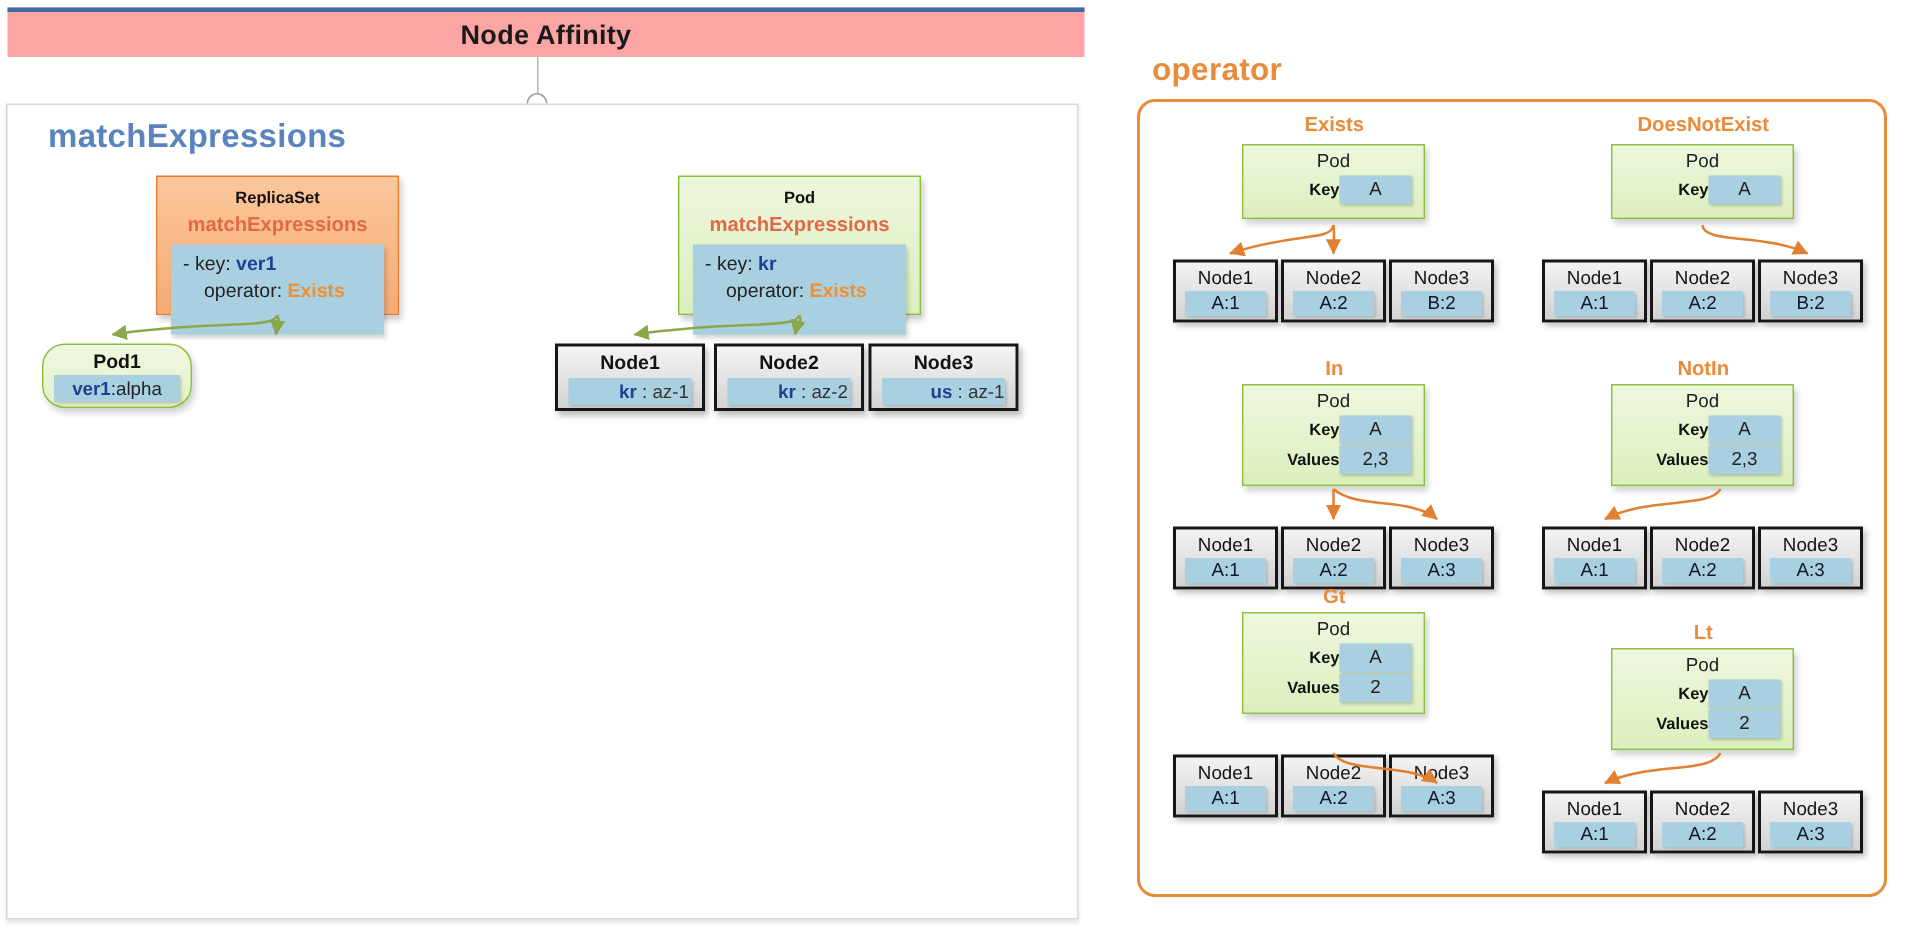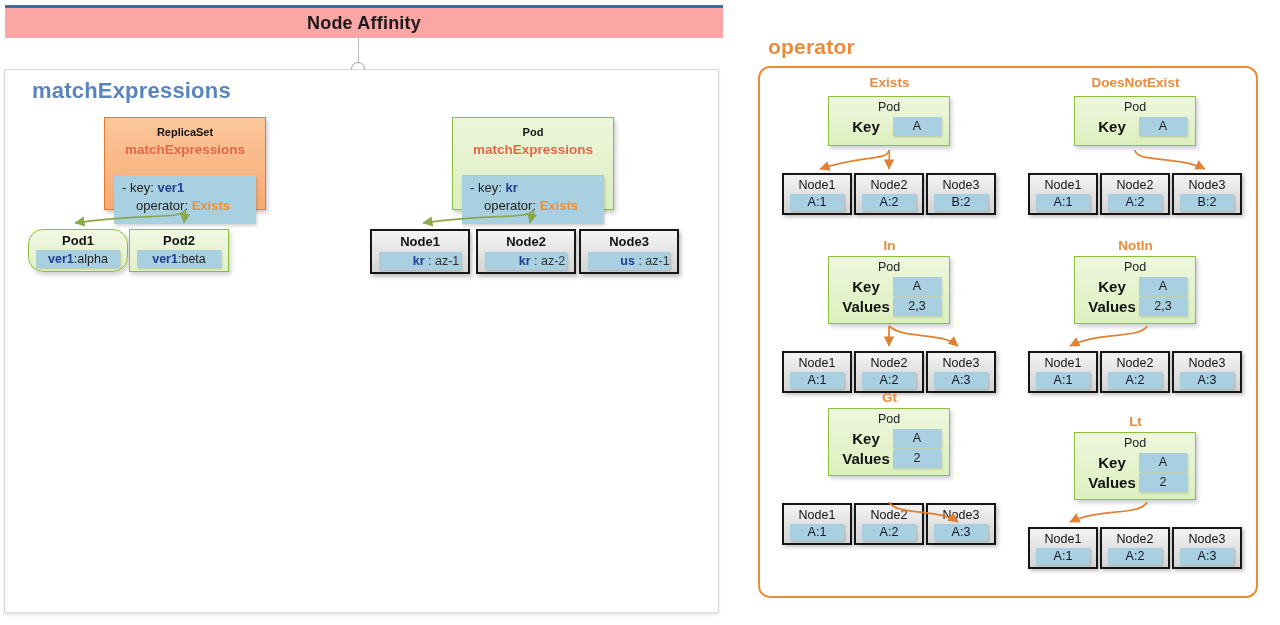--- a/index.html
+++ b/index.html
@@ -52,22 +52,22 @@
   }
   .spec-box .hdr{
     text-align:center;font-size:11px;font-weight:bold;color:#121212;
     line-height:17px;
   }
   .spec-box .sub{
     text-align:center;font-size:13.5px;font-weight:bold;color:#e06a48;
     line-height:18px;margin-bottom:3px;
   }
   .spec-inner{
-    margin:16px 9px 7px 9px;background:#a9d0e0;
-    padding:4px 8px 9px 8px;
+    margin:4px 9px 7px 9px;background:#a9d0e0;
+    padding:4px 8px 20px 8px;
     box-shadow:1px 2px 3px rgba(0,0,0,.18);
   }
   .spec-inner .r1{font-size:13px;color:#222;line-height:18px;}
   .spec-inner .r2{font-size:13px;color:#222;line-height:18px;padding-left:14px;}
   .bluekey{color:#1f3f93;font-weight:bold;}
   .orangeval{color:#f09030;font-weight:bold;}
 
   #replicaset-box{
     left:104px;top:117px;width:162px;height:93px;
     background:linear-gradient(#fbc79b,#f6ab74);
@@ -129,21 +129,21 @@
     font-size:13.5px;font-weight:bold;color:#ea8b3c;line-height:16px;
   }
   .op-pod{
     position:absolute;box-sizing:border-box;
     background:linear-gradient(#eef7de,#dcefbe);
     border:1.5px solid #8cbf3f;
     box-shadow:2px 3px 4px rgba(0,0,0,.18);
   }
   .op-pod .pod-t{text-align:center;font-size:12.5px;color:#222;line-height:17px;padding-top:2px;}
   .op-row{display:flex;align-items:center;padding:0 8px 0 10px;margin-top:1px;}
-  .op-row .lbl{font-size:15px;font-weight:bold;color:#111;width:54px;text-align:center;}
+  .op-row .lbl{font-size:11px;font-weight:bold;color:#111;width:54px;text-align:right;}
   .op-row .chip{
     flex:1;background:#a9d0e0;text-align:center;font-size:12.5px;color:#222;
     line-height:19px;box-shadow:1px 1px 2px rgba(0,0,0,.2);
   }
 
   .op-node{
     position:absolute;box-sizing:border-box;width:70px;height:42px;
     background:linear-gradient(#f3f3f3,#d2d2d2);
     border:2px solid #161616;
     box-shadow:2px 2px 4px rgba(0,0,0,.25);
@@ -194,24 +194,20 @@
       </div>
       <div class="r2">
         <span>operator: </span><span class="orangeval">Exists</span>
       </div>
     </div>
   </div>
 
   <div class="pod-card" style="left:28px;top:229px;border-radius:15px;">
     <div class="nm">Pod1</div>
     <div class="val"><b>ver1</b><span>:alpha</span></div>
-  </div>
-  <div class="pod-card" style="left:129px;top:229px;">
-    <div class="nm">Pod2</div>
-    <div class="val"><b>ver1</b><span>:beta</span></div>
   </div>
 
   <div class="node-card" style="left:370px;top:229px;">
     <div class="nm">Node1</div>
     <div class="val"><b>kr</b><span> : az-1</span></div>
   </div>
   <div class="node-card" style="left:476px;top:229px;">
     <div class="nm">Node2</div>
     <div class="val"><b>kr</b><span> : az-2</span></div>
   </div>

